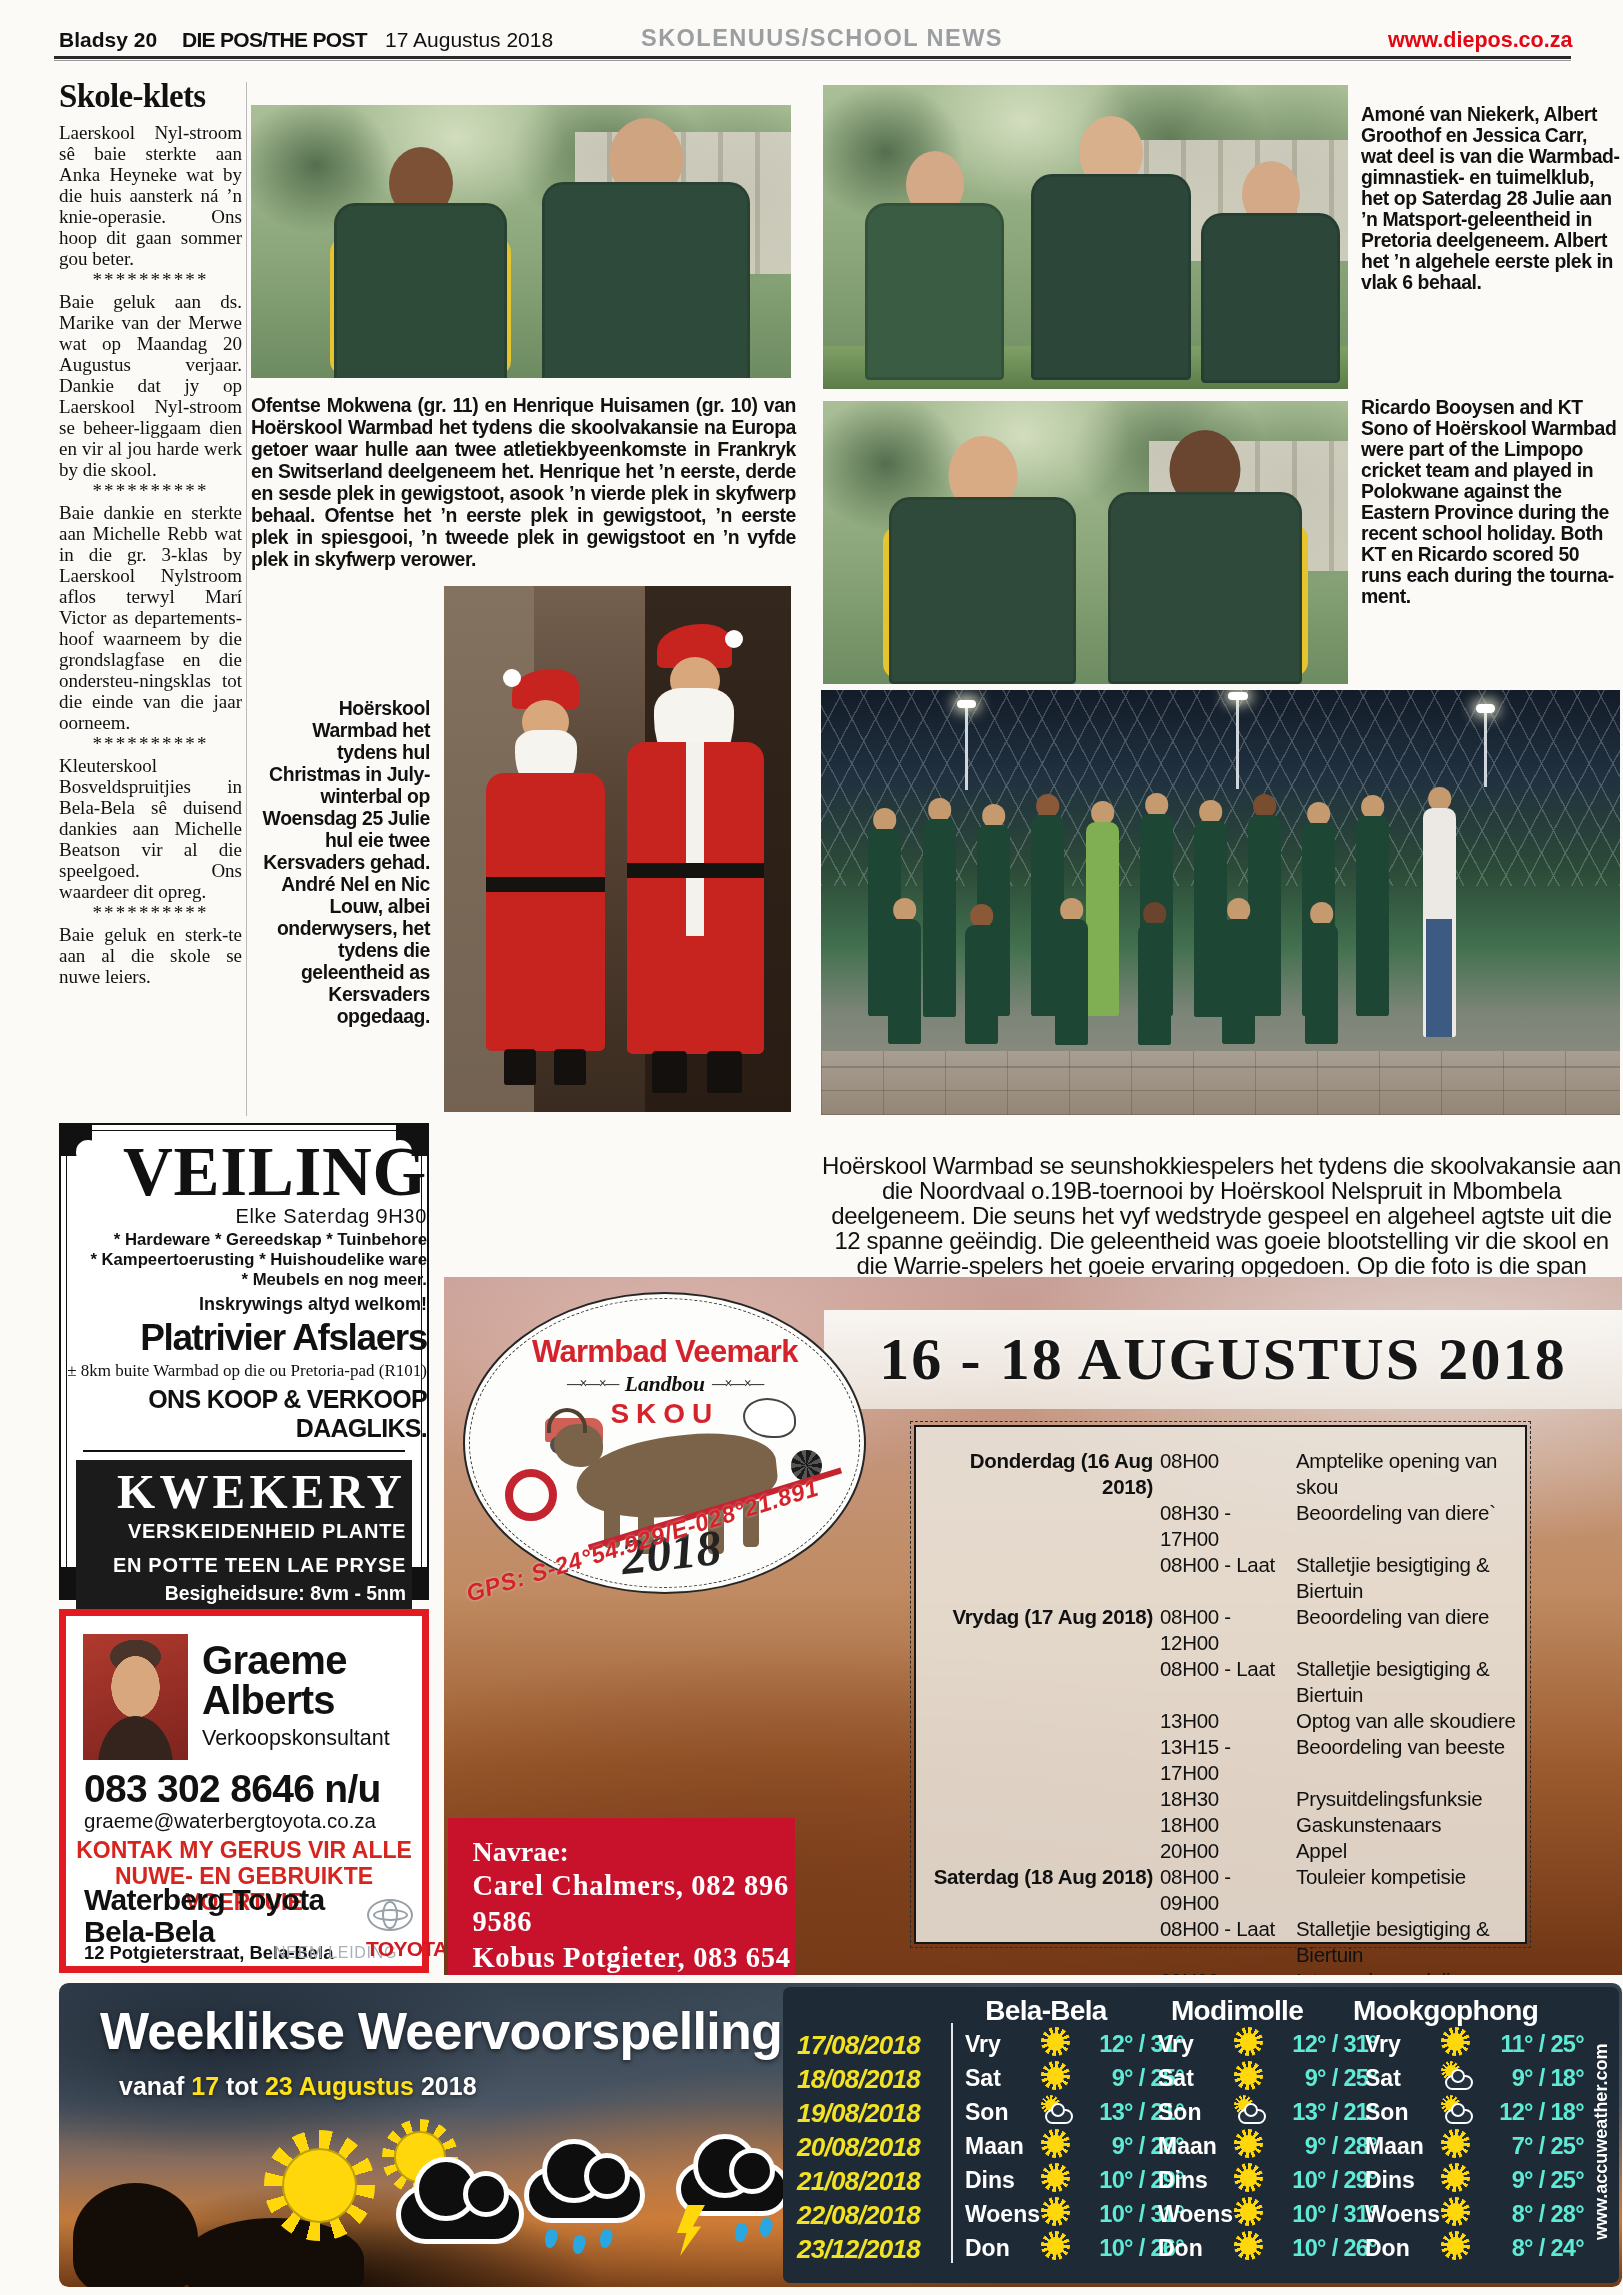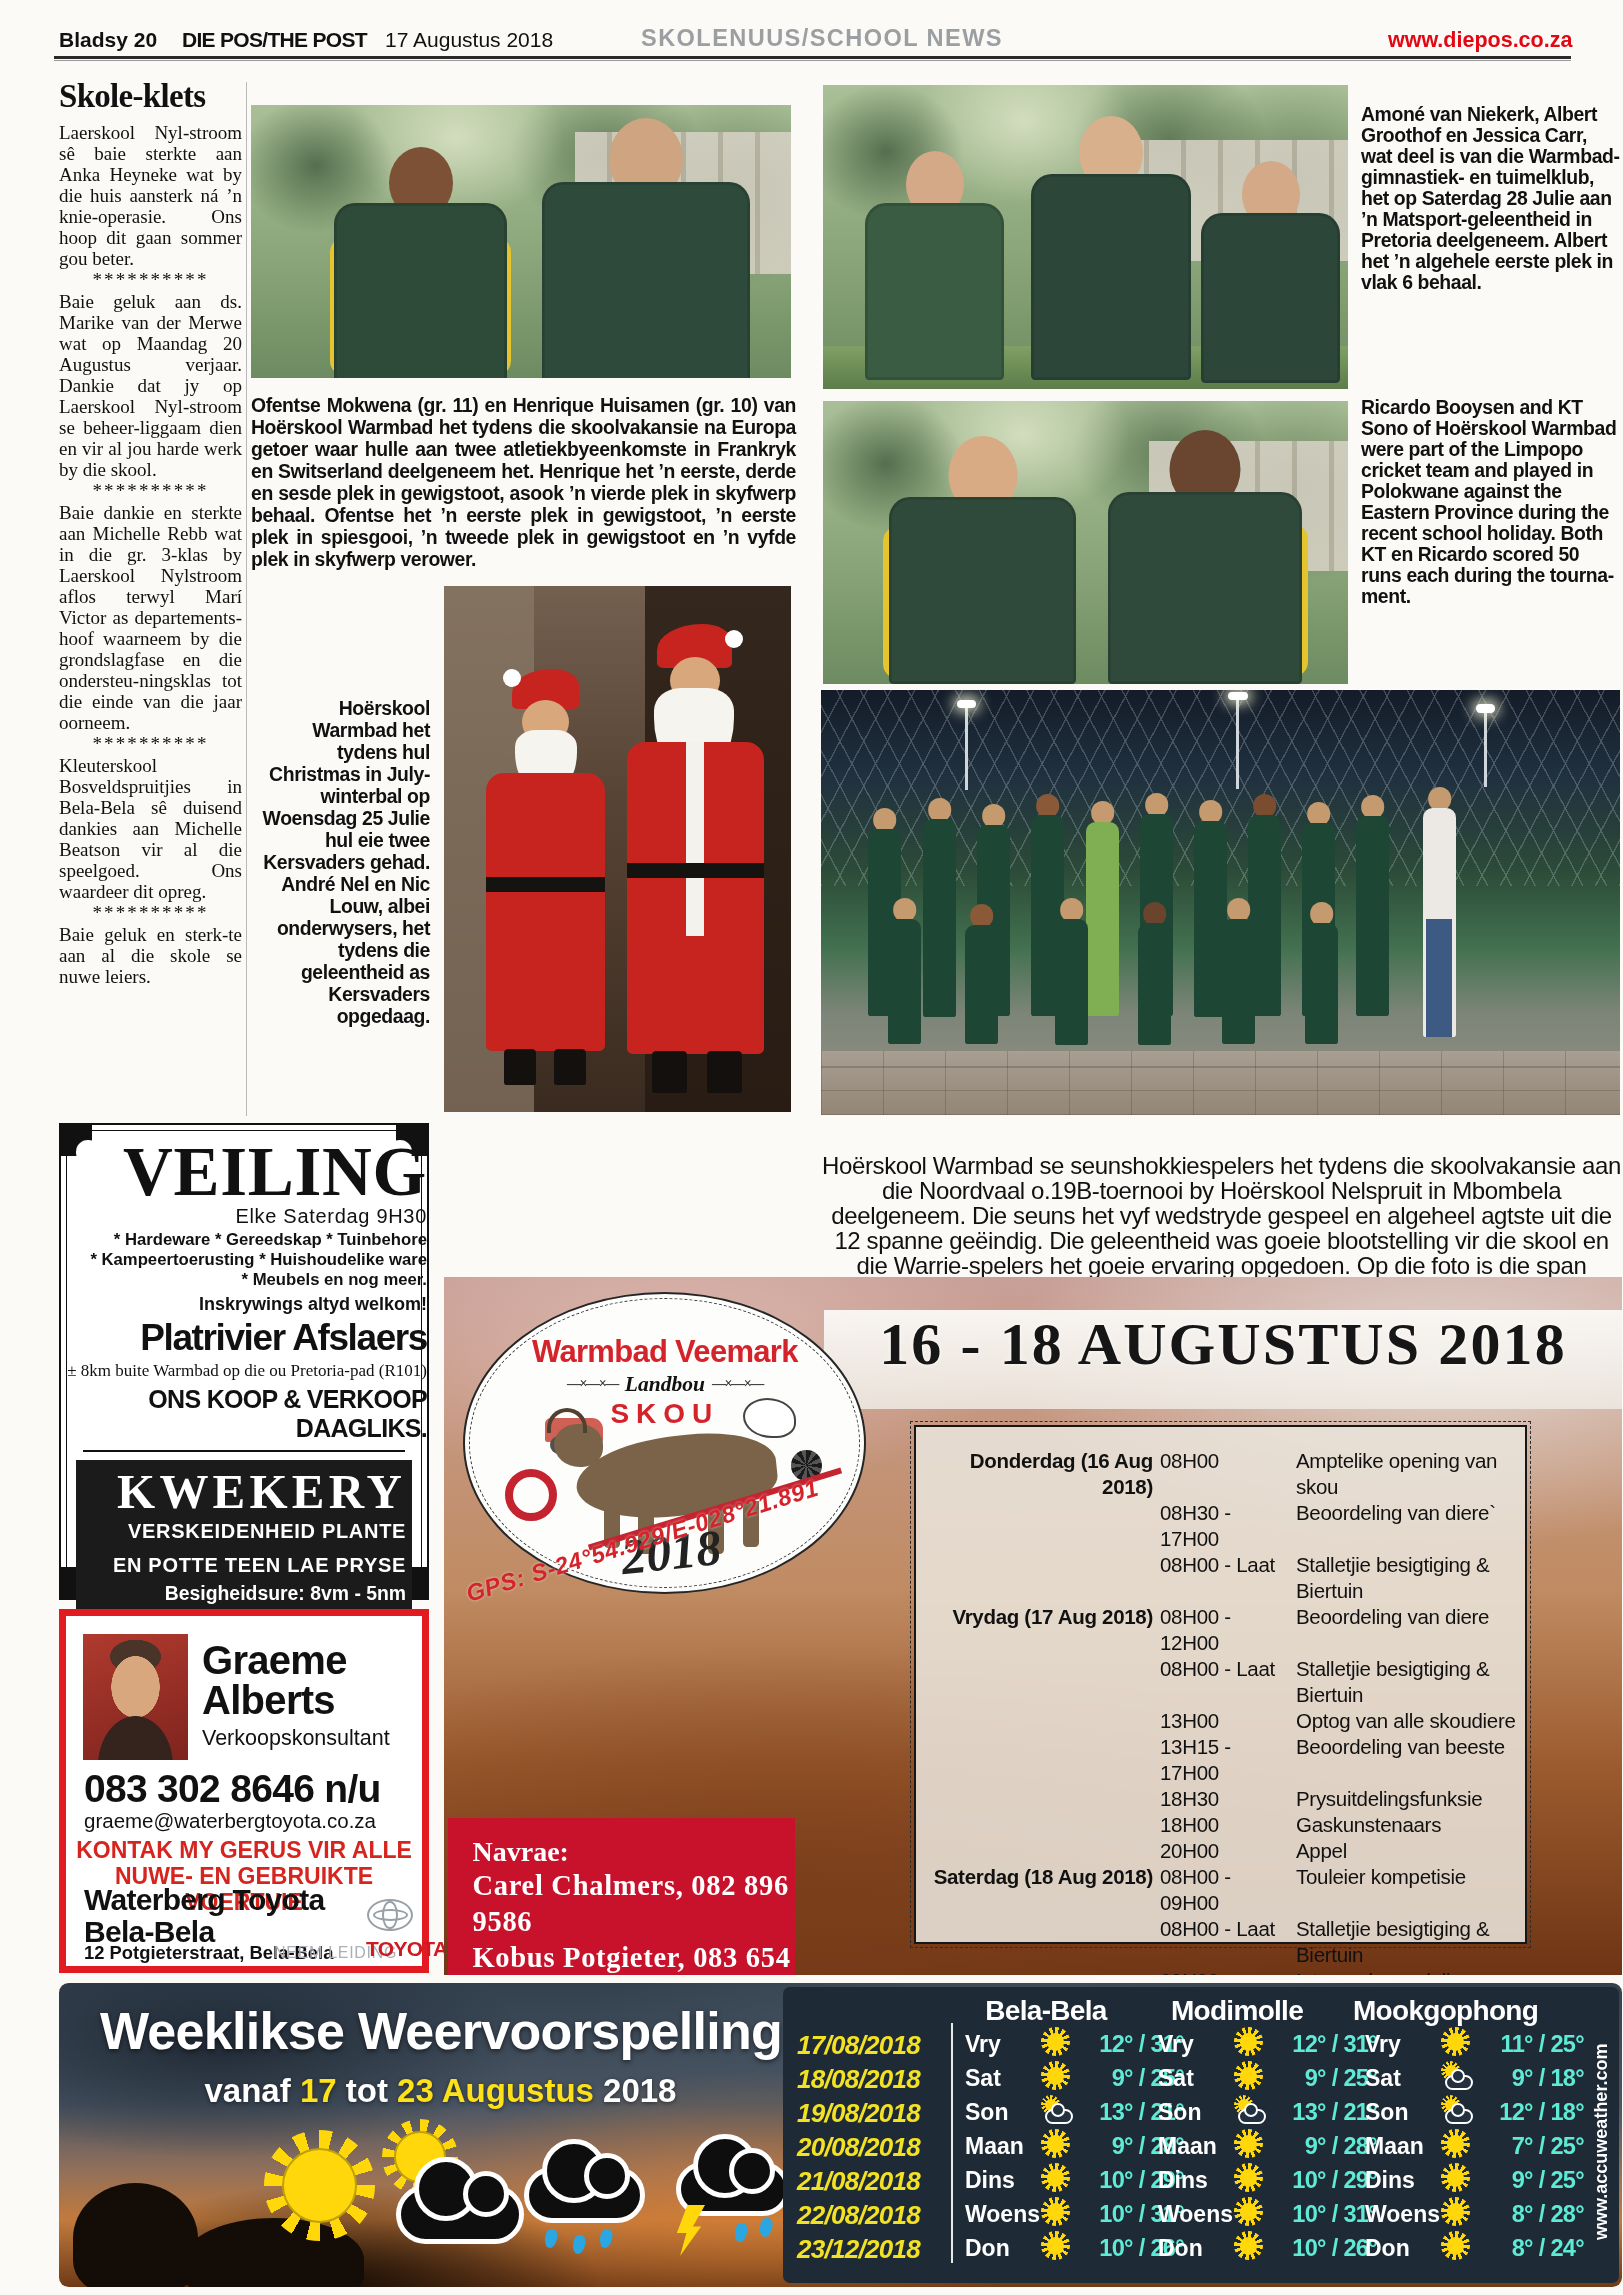--- a/index.html
+++ b/index.html
@@ -126,21 +126,21 @@
 
   
   .veemark{position:absolute;left:444px;top:1277px;width:1178px;height:698px;overflow:hidden;
     background:
       radial-gradient(486px 208px at 20% 10%, rgba(222,186,178,.9), transparent 70%),
       radial-gradient(625px 264px at 85% 12%, rgba(228,220,214,.9), transparent 70%),
       radial-gradient(833px 347px at 30% 90%, rgba(122,61,26,.85), transparent 75%),
       linear-gradient(180deg,#c9a098 0%,#c08b62 45%,#9c5b2e 70%,#6e3414 100%)}
   .vm-band{position:absolute;left:380px;top:33px;width:798px;height:99px;
       background:linear-gradient(rgba(250,248,245,.96),rgba(238,233,226,.88));
-      display:flex;align-items:flex-start;justify-content:center}
+      display:flex;align-items:center;justify-content:center}
   .vm-band span{font-family:"Liberation Serif",serif;font-size:60px;font-weight:700;letter-spacing:2.1px;color:#161616;
       text-shadow:0 0 4.2px rgba(255,255,255,.9)}
   .vm-logo{position:absolute;left:19.4px;top:15.3px;width:399px;height:298px;background:#fdfdfb;border-radius:50%;
       border:2.1px solid #262626;outline:1.4px dashed #3a3a3a;outline-offset:-7px;text-align:center}
   .vm-l1{margin-top:40px;font-size:31px;font-weight:800;color:#d5232b;letter-spacing:-0.7px}
   .vm-l2{font-family:"Liberation Serif",serif;font-style:italic;font-size:21.5px;font-weight:700;margin-top:1.4px}
   .vm-l2::before,.vm-l2::after{content:"—×—×—";letter-spacing:-1.4px;font-size:14px;color:#333;font-style:normal;margin:0 7px;vertical-align:2.8px}
   .vm-l3{font-size:28px;font-weight:800;color:#d5232b;letter-spacing:7px;margin-top:1.4px}
   .vm-year{position:absolute;left:156px;top:229px;font-family:"Liberation Serif",serif;font-style:italic;
       font-size:50px;font-weight:700;transform:rotate(-6deg);color:#222}
@@ -175,22 +175,22 @@
   .weather{position:absolute;left:59px;top:1983px;width:1563px;height:304px;border-radius:9.7px;overflow:hidden;
     background:
       radial-gradient(347px 139px at 18% 100%, rgba(20,12,6,.95), transparent 75%),
       radial-gradient(486px 180px at 45% 70%, rgba(224,128,48,.55), transparent 70%),
       radial-gradient(416px 153px at 10% 20%, rgba(30,40,52,.9), transparent 75%),
       radial-gradient(555px 208px at 60% 15%, rgba(70,84,98,.8), transparent 75%),
       linear-gradient(180deg,#33404e 0%,#4a5664 40%,#93705a 62%,#c27a3c 78%,#6e3a17 100%)}
   .w-tree{position:absolute;background:#140d07;border-radius:50% 50% 30% 30%}
   .w-title{position:absolute;left:21px;top:18px;width:722px;text-align:center;color:#fff;
       font-size:52px;font-weight:800;letter-spacing:-0.7px;text-shadow:0 2.1px 5.6px rgba(0,0,0,.55)}
-  .w-sub{position:absolute;left:76px;top:89px;width:611px;text-align:center;color:#fff;
-      font-size:33px;font-weight:800;text-shadow:0 1.4px 4.2px rgba(0,0,0,.5)}
+  .w-sub{position:absolute;left:60px;top:89px;width:611px;color:#fff;
+      font-size:25px;font-weight:800;text-shadow:0 1.4px 4.2px rgba(0,0,0,.5)}
   .w-sub b{color:#ffe11a;font-weight:800}
   .bicon{position:absolute}
   .bsun{position:absolute;border-radius:50%;background:repeating-conic-gradient(#ffd70a 0 14deg, transparent 14deg 30deg)}
   .bsun::after{content:"";position:absolute;inset:16%;background:#ffd70a;border-radius:50%;border:2.8px solid rgba(0,0,0,.25)}
   .bcl{position:absolute;background:#0e0e0e;border:5.6px solid #fff;border-radius:42px}
   .bcl::before{content:"";position:absolute;width:54px;height:54px;background:#0e0e0e;border:5.6px solid #fff;border-radius:50%;top:-33px;left:12.5px}
   .bcl::after{content:"";position:absolute;width:36px;height:36px;background:#0e0e0e;border:5.6px solid #fff;border-radius:50%;top:-19.4px;right:9.7px}
   .drop{position:absolute;width:11.8px;height:19px;background:#2aa7e0;border-radius:50% 50% 55% 55%/40% 40% 60% 60%;transform:rotate(12deg)}
   .bolt{position:absolute;width:32px;height:51px;background:#ffd70a;
       clip-path:polygon(45% 0,100% 0,62% 42%,88% 42%,22% 100%,42% 55%,12% 55%)}

